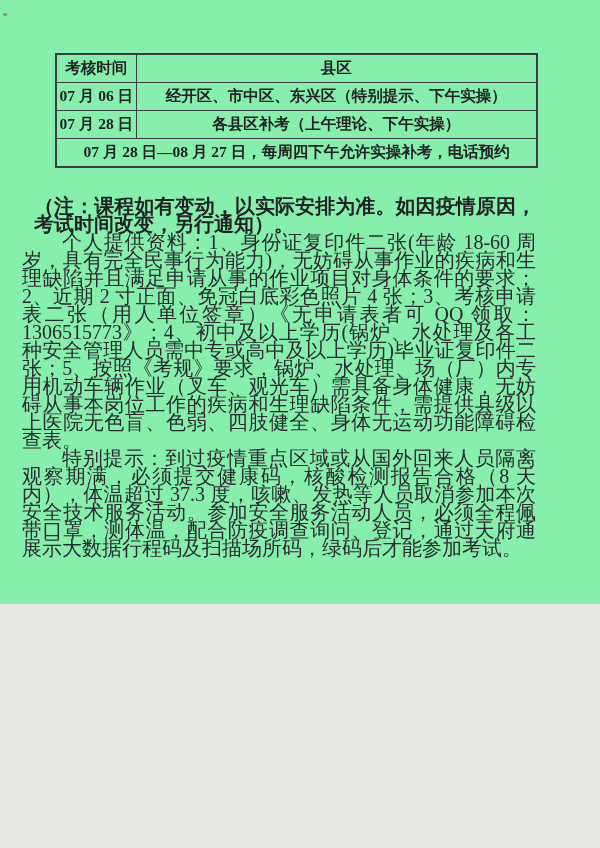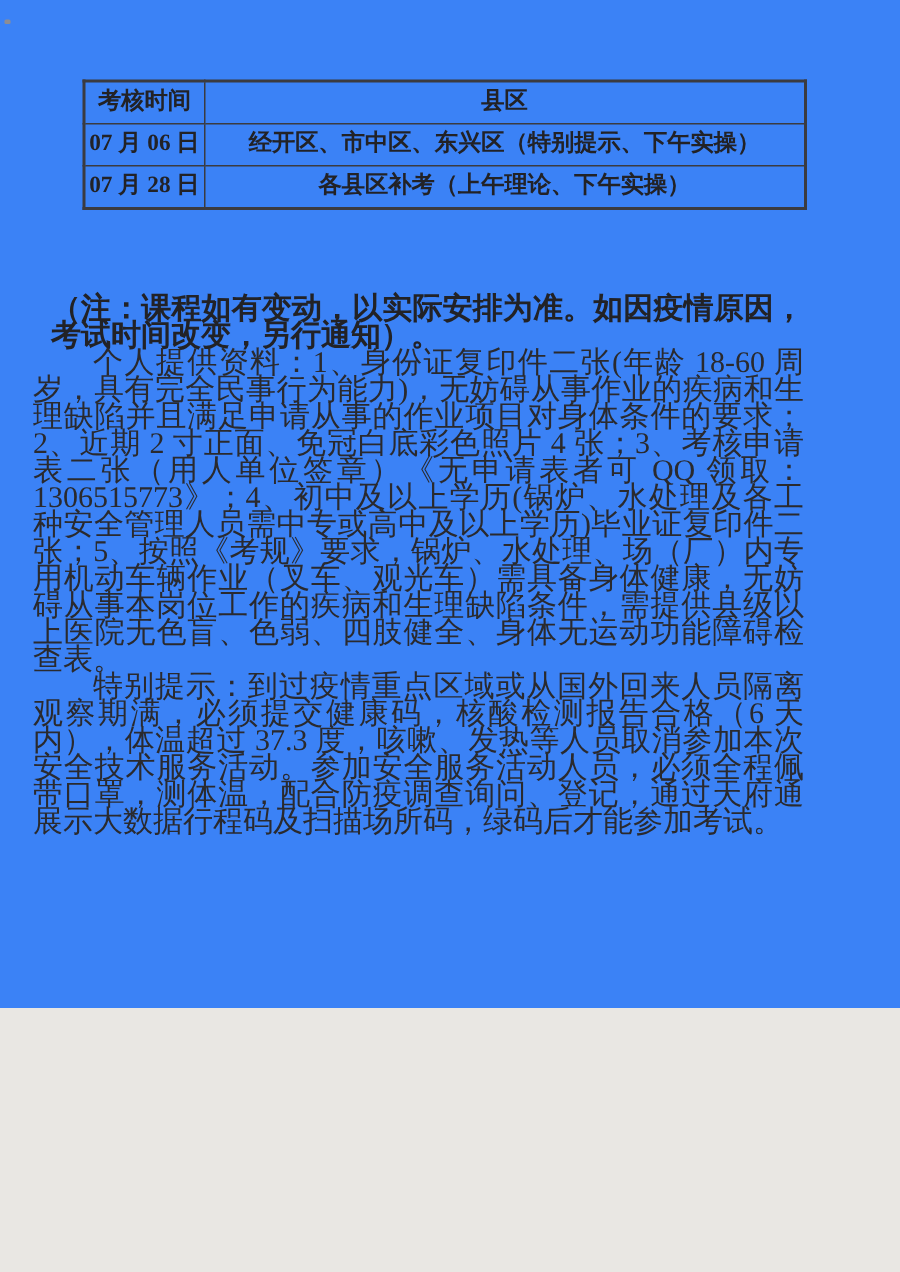--- a/index.html
+++ b/index.html
@@ -5,22 +5,22 @@
   html, body {
     margin: 0;
     padding: 0;
     width: 600px;
     height: 848px;
     background: #e9e7e3;
   }
   .sheet {
     position: relative;
     width: 600px;
-    height: 672px;
-    background: #3b82f6;
+    height: 604px;
+    background: #86efac;
     overflow: hidden;
     font-family: "Liberation Serif", "DejaVu Serif", serif;
     color: #26262a;
   }
   .scan-speck {
     position: absolute;
     left: 3px;
     top: 13px;
     width: 4px;
     height: 3px;
@@ -102,24 +102,27 @@
         <th>县区</th>
       </tr>
       <tr>
         <td>07 月 06 日</td>
         <td>经开区、市中区、东兴区（特别提示、下午实操）</td>
       </tr>
       <tr>
         <td>07 月 28 日</td>
         <td>各县区补考（上午理论、下午实操）</td>
       </tr>
+      <tr>
+        <td colspan="2">07 月 28 日—08 月 27 日，每周四下午允许实操补考，电话预约</td>
+      </tr>
     </tbody>
   </table>
 
   <div class="content">
     <p class="para-note">（注：课程如有变动，以实际安排为准。如因疫情原因，考试时间改变，另行通知）。</p>
     <p class="para-indent">个人提供资料：1、身份证复印件二张(年龄 18-60 周岁，具有完全民事行为能力)，无妨碍从事作业的疾病和生理缺陷并且满足申请从事的作业项目对身体条件的要求；2、近期 2 寸正面、免冠白底彩色照片 4 张；3、考核申请表二张（用人单位签章）《无申请表者可 QQ 领取：1306515773》；4、初中及以上学历(锅炉、水处理及各工种安全管理人员需中专或高中及以上学历)毕业证复印件二张；5、按照《考规》要求，锅炉、水处理、场（厂）内专用机动车辆作业（叉车、观光车）需具备身体健康，无妨碍从事本岗位工作的疾病和生理缺陷条件，需提供县级以上医院无色盲、色弱、四肢健全、身体无运动功能障碍检查表。</p>
-    <p class="para-indent">特别提示：到过疫情重点区域或从国外回来人员隔离观察期满，必须提交健康码，核酸检测报告合格（6 天内），体温超过 37.3 度，咳嗽、发热等人员取消参加本次安全技术服务活动。参加安全服务活动人员，必须全程佩带口罩，测体温，配合防疫调查询问、登记，通过天府通展示大数据行程码及扫描场所码，绿码后才能参加考试。</p>
+    <p class="para-indent">特别提示：到过疫情重点区域或从国外回来人员隔离观察期满，必须提交健康码，核酸检测报告合格（8 天内），体温超过 37.3 度，咳嗽、发热等人员取消参加本次安全技术服务活动。参加安全服务活动人员，必须全程佩带口罩，测体温，配合防疫调查询问、登记，通过天府通展示大数据行程码及扫描场所码，绿码后才能参加考试。</p>
   </div>
 
   <div class="page-number">2</div>
 
 </div>
 
 </body></html>

